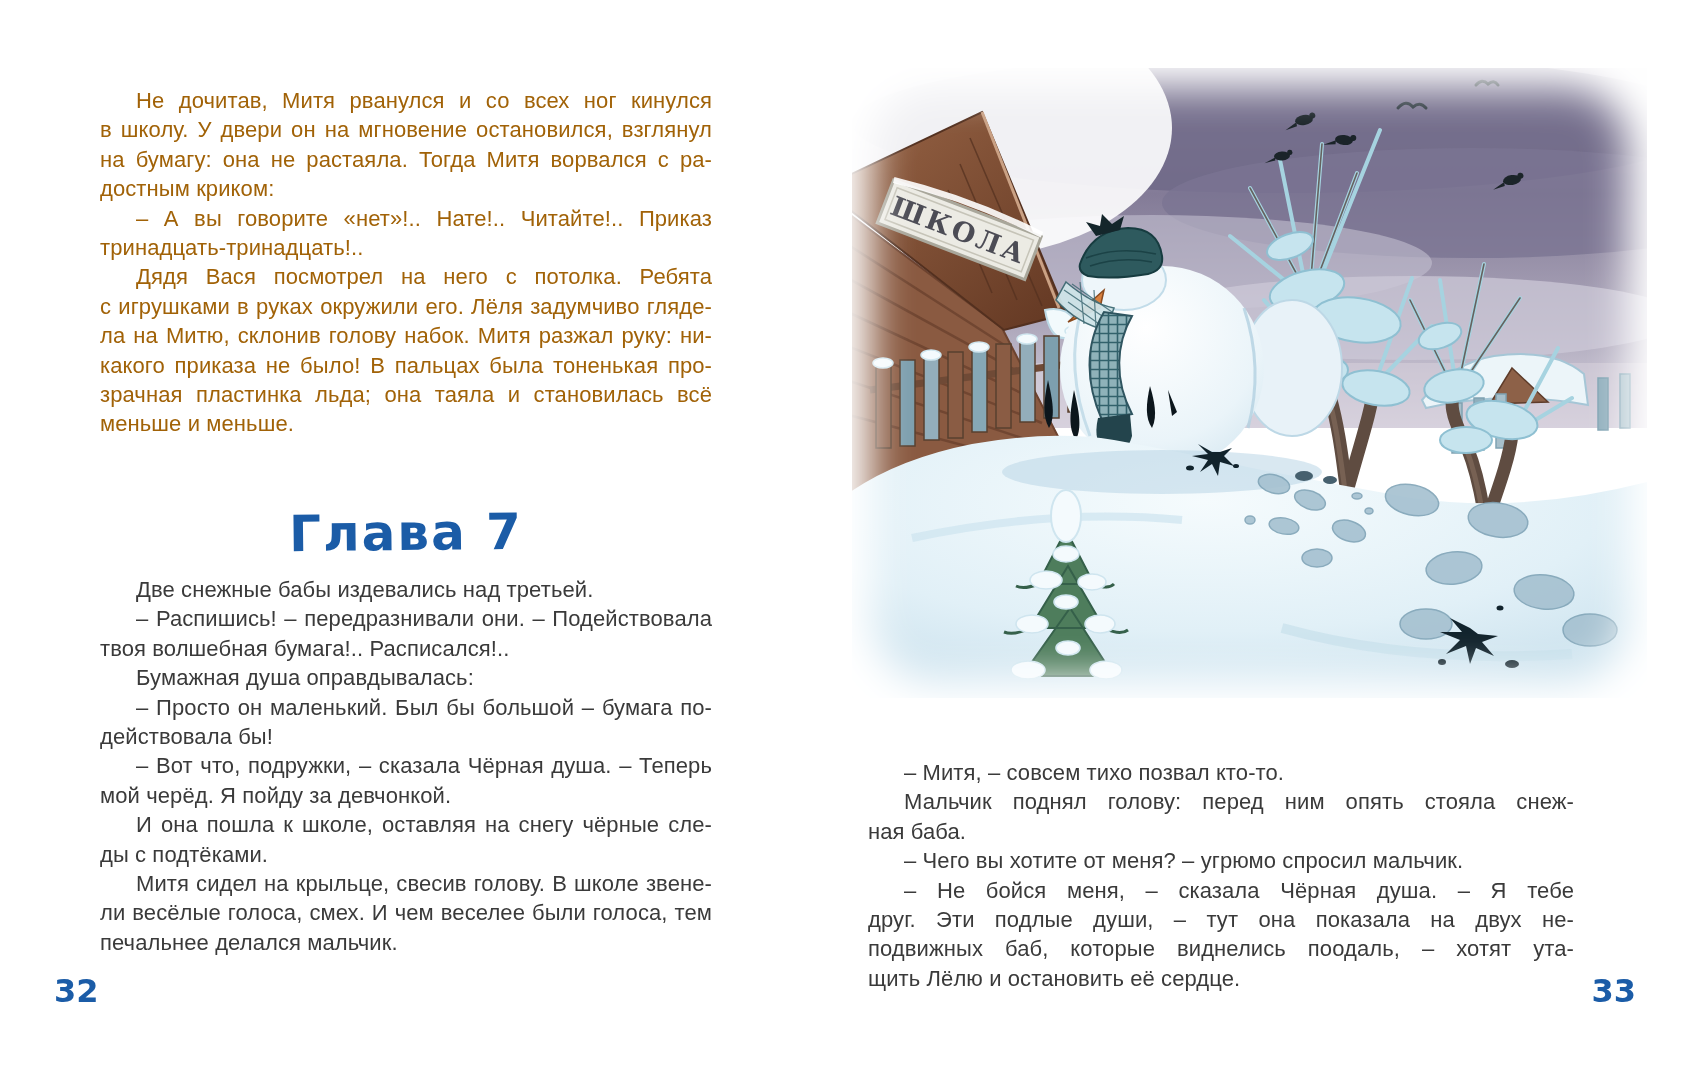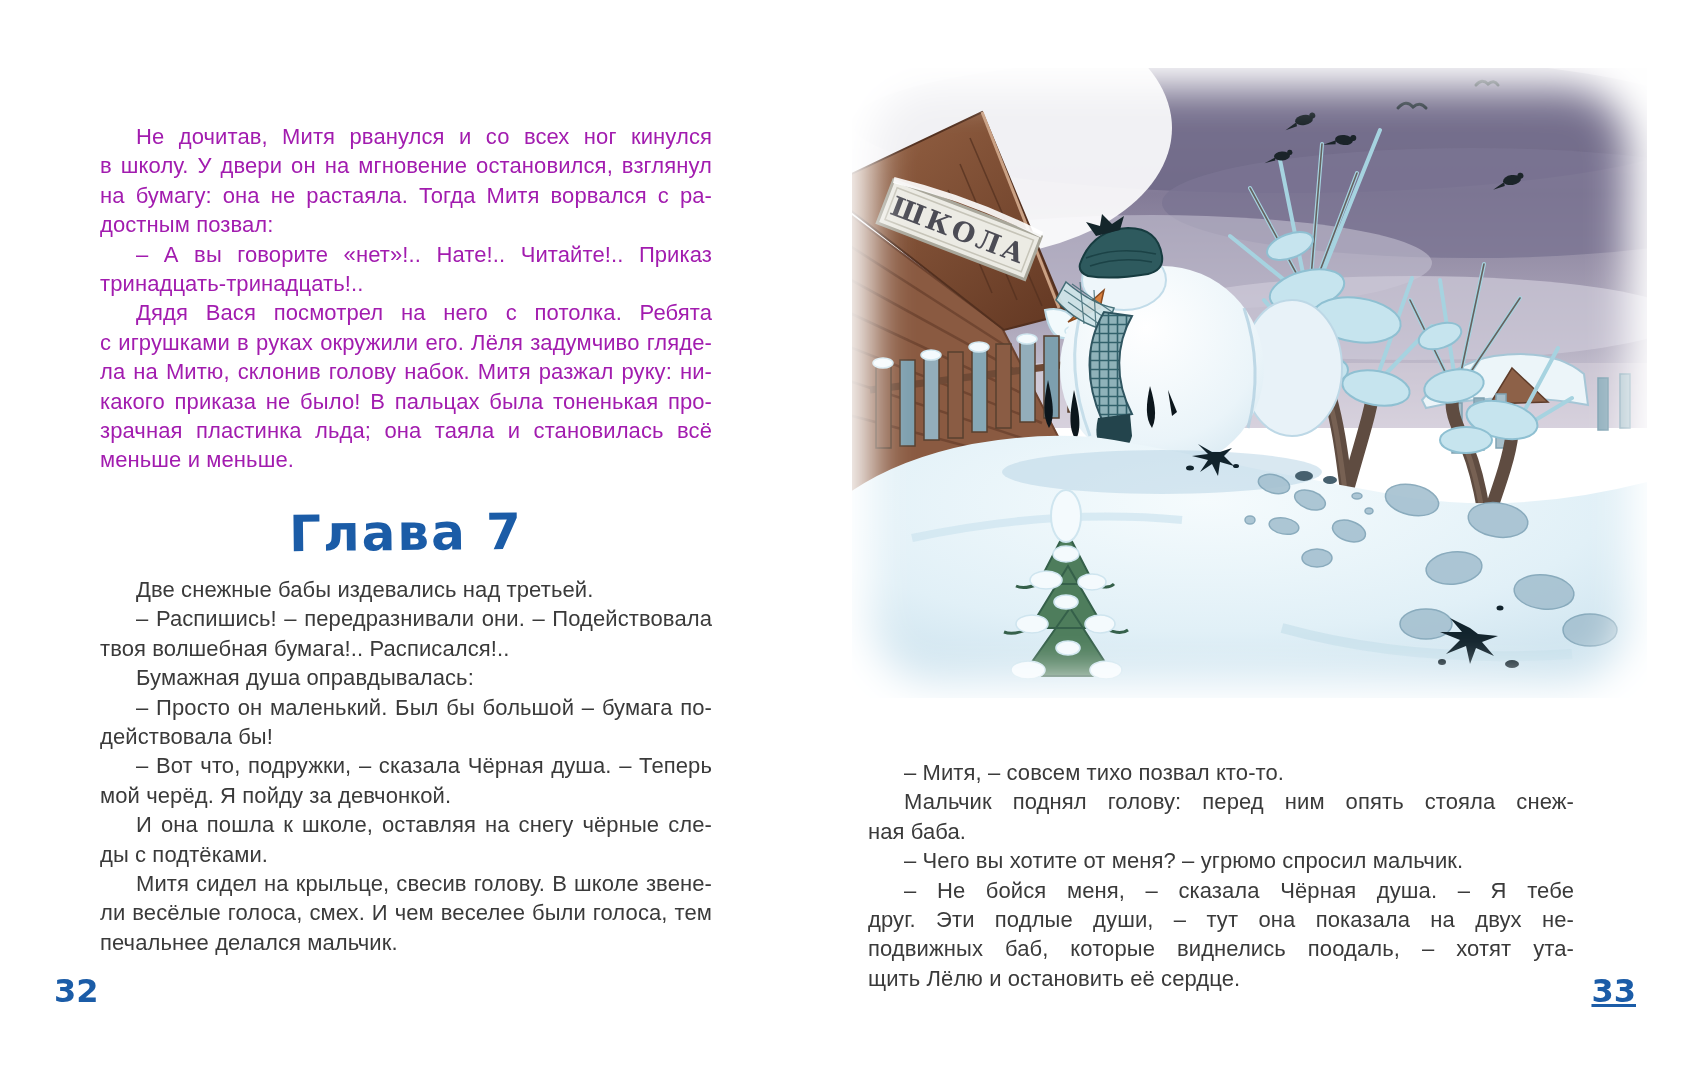--- a/index.html
+++ b/index.html
@@ -12,33 +12,33 @@
   .line.ind{text-indent:36px;}
   #para-left-top{left:100px;top:86px;width:612px;}
   #chapter-heading{position:absolute;left:100px;top:500px;width:612px;text-align:center;
         font-weight:bold;font-size:50px;line-height:66px;letter-spacing:2px;
         font-family:"DejaVu Sans",sans-serif;transform:rotate(-0.6deg);}
   #para-left-bottom{left:100px;top:575px;width:612px;}
   #para-right{left:868px;top:730px;width:706px;margin-top:28px;}
   .pagenum{position:absolute;font-weight:bold;font-size:32px;
         font-family:"DejaVu Sans",sans-serif;}
   #pagenum-left{left:54px;top:972px;text-align:center;}
-  #pagenum-right{left:1586px;top:972px;width:50px;text-align:right;text-decoration:underline;}
+  #pagenum-right{left:1586px;top:972px;width:50px;text-align:right;}
   #illustration{position:absolute;left:852px;top:68px;width:795px;height:630px;}
 </style>
 </head>
 <body>
 
 <div id="spread">
 
-  <div class="textcol" id="para-left-top" style="color: #a21caf; margin-top: 36px;">
+  <div class="textcol" id="para-left-top" style="color: #a16207;">
       <div class="line j ind">Не дочитав, Митя рванулся и со всех ног кинулся</div>
       <div class="line j">в школу. У двери он на мгновение остановился, взглянул</div>
       <div class="line j">на бумагу: она не растаяла. Тогда Митя ворвался с ра-</div>
-      <div class="line">достным позвал:</div>
+      <div class="line">достным криком:</div>
       <div class="line j ind">– А вы говорите «нет»!.. Нате!.. Читайте!.. Приказ</div>
       <div class="line">тринадцать-тринадцать!..</div>
       <div class="line j ind">Дядя Вася посмотрел на него с потолка. Ребята</div>
       <div class="line j">с игрушками в руках окружили его. Лёля задумчиво гляде-</div>
       <div class="line j">ла на Митю, склонив голову набок. Митя разжал руку: ни-</div>
       <div class="line j">какого приказа не было! В пальцах была тоненькая про-</div>
       <div class="line j">зрачная пластинка льда; она таяла и становилась всё</div>
       <div class="line">меньше и меньше.</div>
     </div>
 

